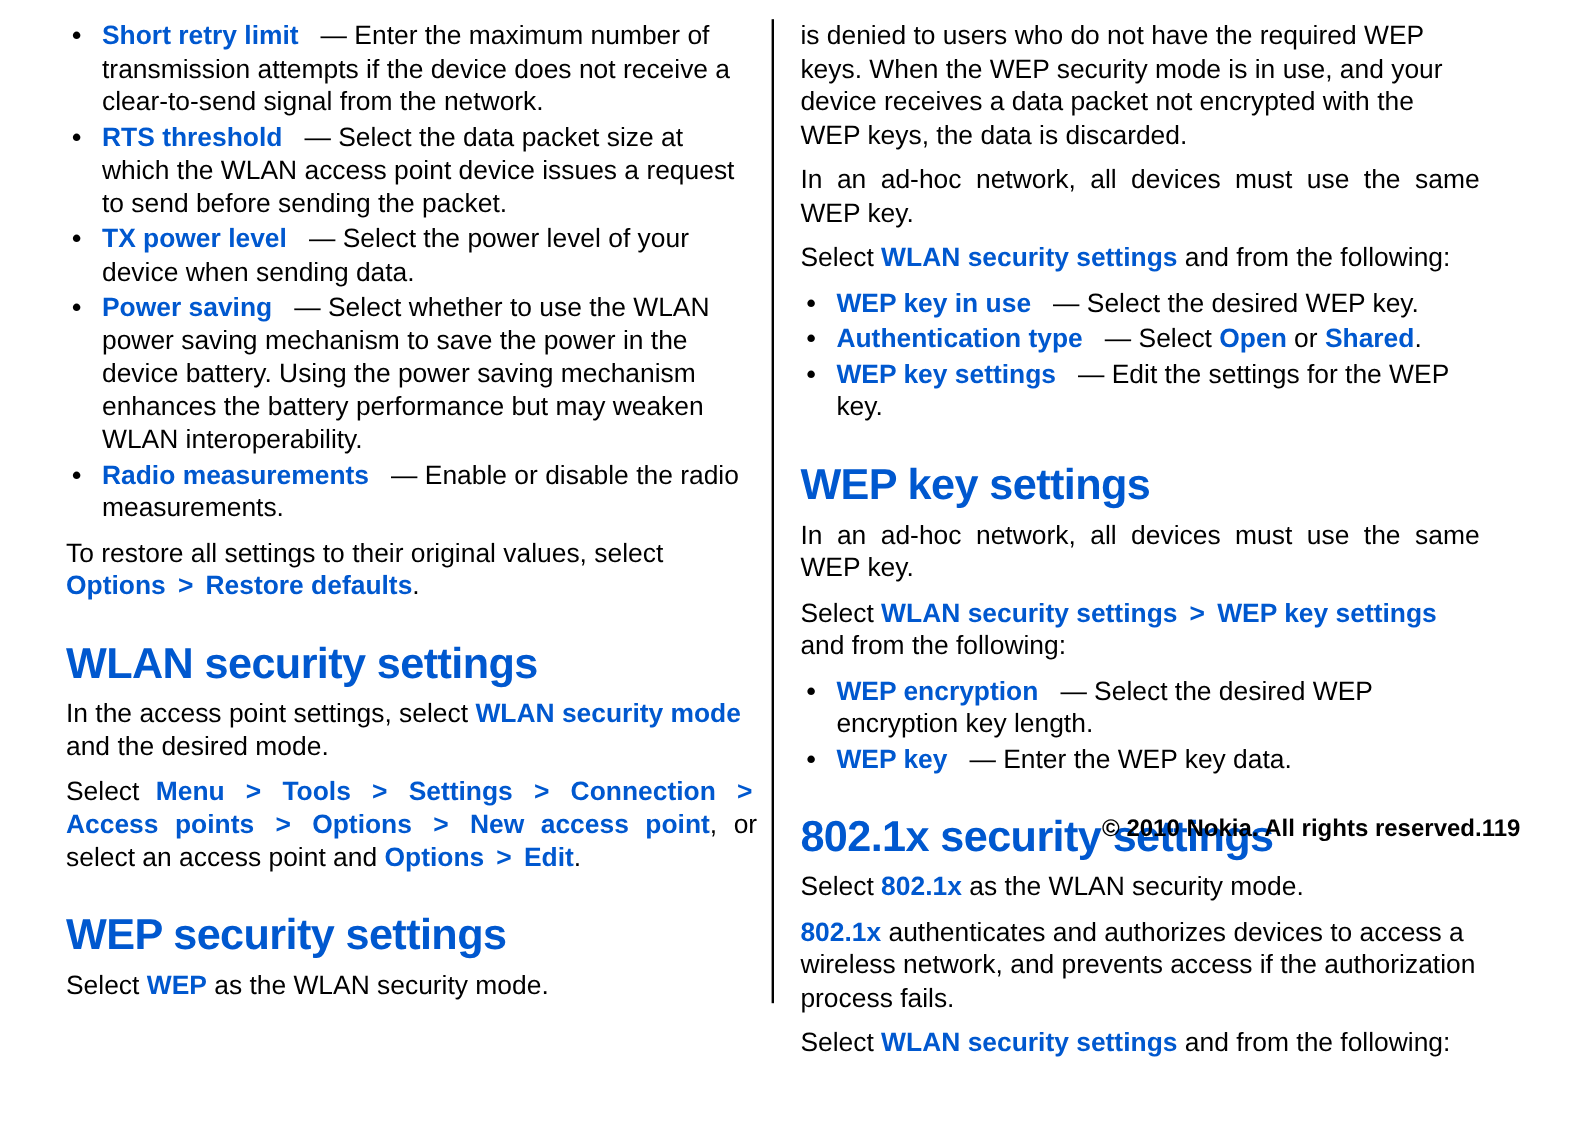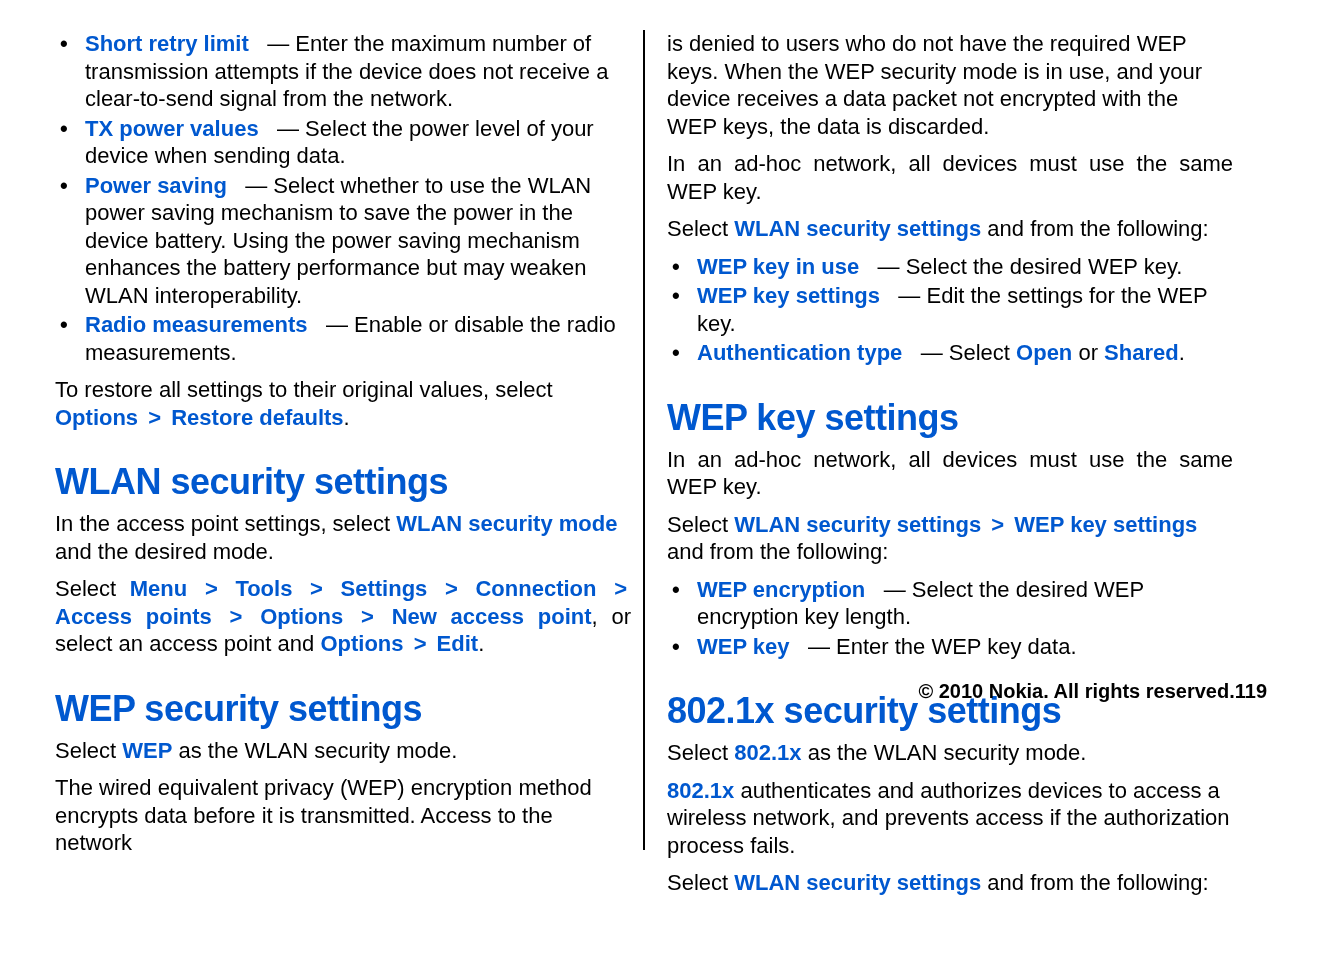--- a/index.html
+++ b/index.html
@@ -5,21 +5,21 @@
   * { box-sizing: border-box; margin: 0; padding: 0; }
   html, body { width: 1322px; height: 954px; background: #fff; }
   body {
     font-family: "Segoe UI", "Myriad Pro", "Helvetica Neue", Arial, sans-serif;
     color: #000;
     position: relative;
   }
   .page {
     width: 1322px;
     height: 761px;
-    padding: 30px 55px 0 55px;
+    padding: 16px 55px 0 55px;
     position: relative;
   }
   .cols {
     display: flex;
     width: 100%;
   }
   .col {
     width: 588px;
     font-size: 22px;
     line-height: 1.25;
@@ -89,21 +89,26 @@
   <div class="cols">
 
     <div class="col left">
       <ul class="bulleted">
         <li>
           <span class="blue">Short retry limit</span>
           <span>&nbsp; — </span>
           <span>Enter the maximum number of transmission attempts if the device does not receive a clear-to-send signal from the network.</span>
         </li>
         <li>
-          <span class="blue">TX power values</span>
+          <span class="blue">RTS threshold</span>
+          <span>&nbsp; — </span>
+          <span>Select the data packet size at which the WLAN access point device issues a request to send before sending the packet.</span>
+        </li>
+        <li>
+          <span class="blue">TX power level</span>
           <span>&nbsp; — </span>
           <span>Select the power level of your device when sending data.</span>
         </li>
         <li>
           <span class="blue">Power saving</span>
           <span>&nbsp; — </span>
           <span>Select whether to use the WLAN power saving mechanism to save the power in the device battery. Using the power saving mechanism enhances the battery performance but may weaken WLAN interoperability.</span>
         </li>
         <li>
           <span class="blue">Radio measurements</span>
@@ -142,47 +147,46 @@
         <span class="sep">&gt;</span>
         <span class="blue">Edit</span><span>.</span>
       </p>
 
       <h2 class="section">WEP security settings</h2>
 
       <p class="body">
         <span>Select </span><span class="blue">WEP</span><span> as the WLAN security mode.</span>
       </p>
 
-      <p class="body">The wired equivalent privacy (WEP) encryption method encrypts data before it is transmitted. Access to the network </p>
     </div>
 
     <div class="divider"></div>
 
     <div class="col right">
       <p class="body">is denied to users who do not have the required WEP keys. When the WEP security mode is in use, and your device receives a data packet not encrypted with the WEP keys, the data is discarded.</p>
       <p class="body" style="text-align:justify;">In an ad-hoc network, all devices must use the same WEP key.</p>
       <p class="body">
         <span>Select </span><span class="blue">WLAN security settings</span><span> and from the following:</span>
       </p>
 
       <ul class="bulleted">
         <li>
           <span class="blue">WEP key in use</span>
           <span>&nbsp; — </span>
           <span>Select the desired WEP key.</span>
         </li>
         <li>
+          <span class="blue">Authentication type</span>
+          <span>&nbsp; — </span>
+          <span>Select </span><span class="blue">Open</span><span> or </span><span class="blue">Shared</span><span>.</span>
+        </li>
+        <li>
           <span class="blue">WEP key settings</span>
           <span>&nbsp; — </span>
           <span>Edit the settings for the WEP key.</span>
-        </li>
-        <li>
-          <span class="blue">Authentication type</span>
-          <span>&nbsp; — </span>
-          <span>Select </span><span class="blue">Open</span><span> or </span><span class="blue">Shared</span><span>.</span>
         </li>
       </ul>
 
       <h2 class="section">WEP key settings</h2>
       <p class="body" style="text-align:justify;">In an ad-hoc network, all devices must use the same WEP key.</p>
       <p class="body">
         <span>Select </span><span class="blue">WLAN security settings</span>
         <span class="sep">&gt;</span>
         <span class="blue">WEP key settings</span><span> and from the following:</span>
       </p>

